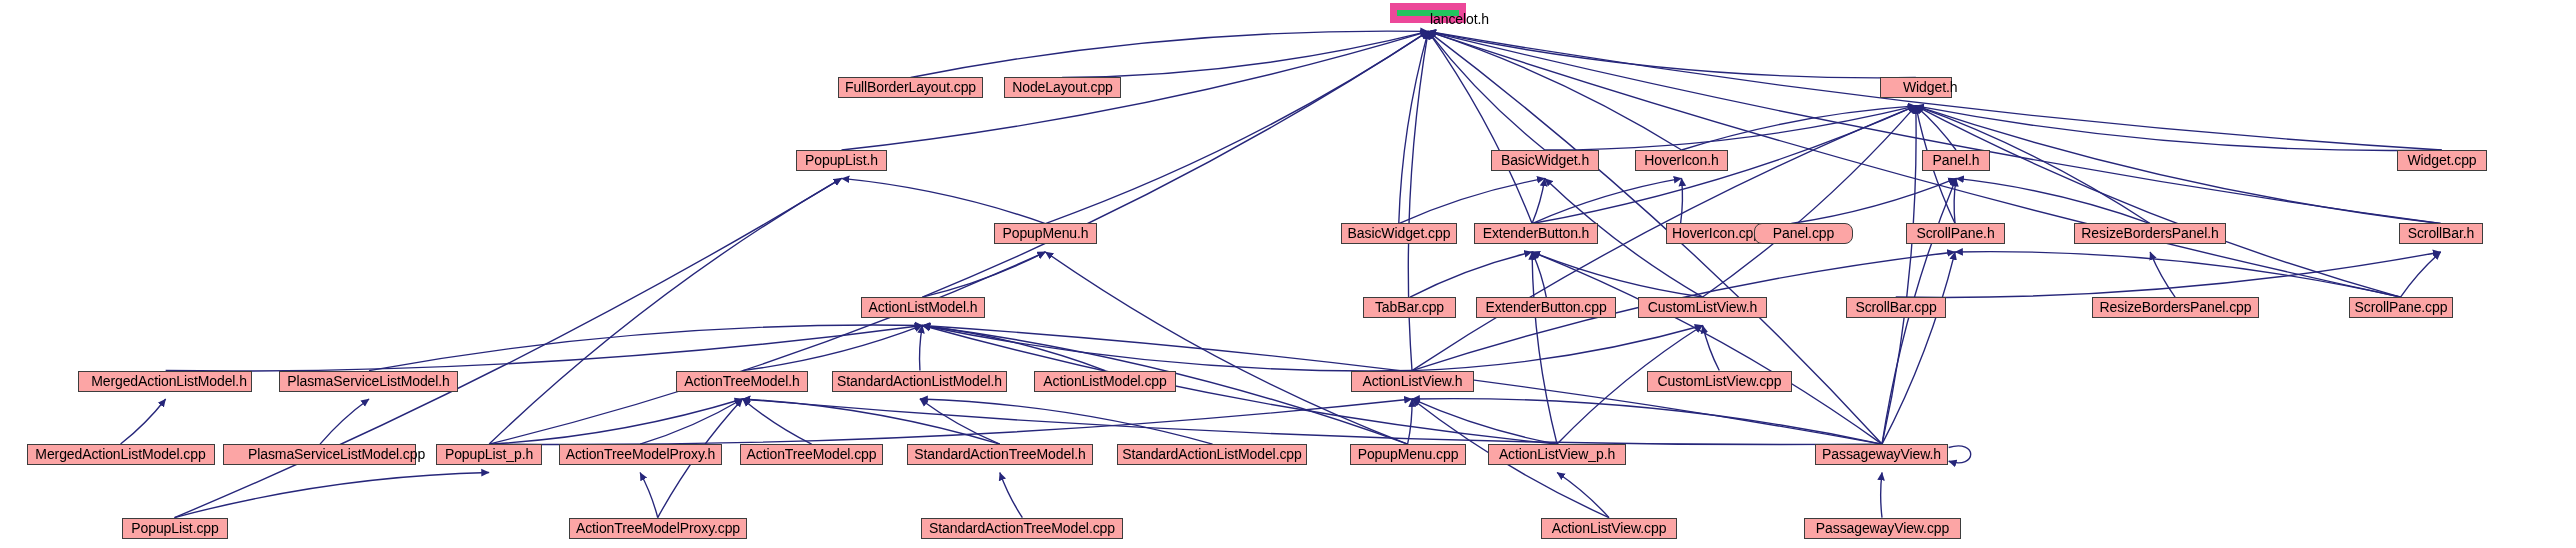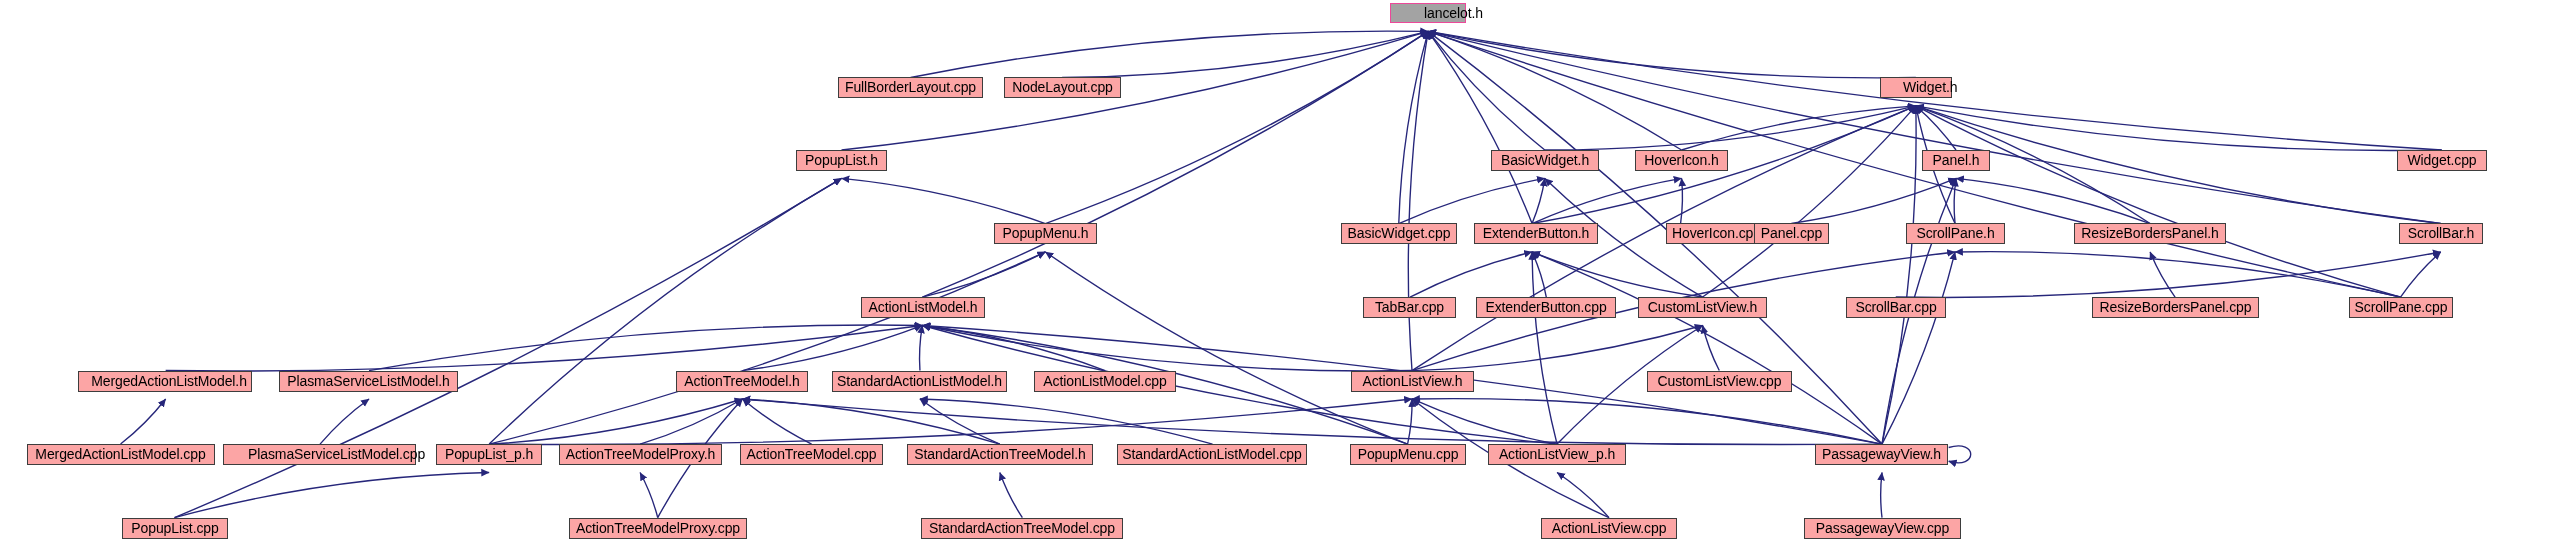--- a/index.html
+++ b/index.html
@@ -19,22 +19,22 @@
     color:#000000;
     font-size:14px;
     line-height:19.6px;
     height:20.6px;
     text-align:center;
     white-space:nowrap;
     z-index:5;
     letter-spacing:-0.1px;
   }
   .node.root{
-    background:#a3a3a3;
-    border:1px solid #ec4899;
+    background:#22c55e;
+    border:7px solid #ec4899;
     padding-left:33px;
   }
 </style>
 </head>
 <body>
 
 <div id="canvas">
   <svg id="edges" viewBox="0 0 2628 560" xmlns="http://www.w3.org/2000/svg">
     <defs>
       <marker id="arrow" markerWidth="9" markerHeight="9" refX="8" refY="4.5" orient="auto" markerUnits="userSpaceOnUse">
@@ -137,21 +137,21 @@
       <div class="node" style="left: 1880px; top: 77px; width: 72px; padding-left: 22px;">Widget.h</div>
       <div class="node" style="left: 796px; top: 150px; width: 91px;">PopupList.h</div>
       <div class="node" style="left: 1491px; top: 150px; width: 108px;">BasicWidget.h</div>
       <div class="node" style="left: 1635px; top: 150px; width: 93px;">HoverIcon.h</div>
       <div class="node" style="left: 1922px; top: 150px; width: 68px;">Panel.h</div>
       <div class="node" style="left: 2397px; top: 150px; width: 90px;">Widget.cpp</div>
       <div class="node" style="left: 994px; top: 223px; width: 103px;">PopupMenu.h</div>
       <div class="node" style="left: 1341px; top: 223px; width: 116px;">BasicWidget.cpp</div>
       <div class="node" style="left: 1474px; top: 223px; width: 124px;">ExtenderButton.h</div>
       <div class="node" style="left: 1630px; top: 223px; width: 101px; margin-left: 36px;">HoverIcon.cpp</div>
-      <div class="node" style="left: 1754px; top: 223px; width: 75px;">Panel.cpp</div>
+      <div class="node" style="left: 1754px; top: 223px; width: 99px; border-radius: 8px;">Panel.cpp</div>
       <div class="node" style="left: 1906px; top: 223px; width: 99px;">ScrollPane.h</div>
       <div class="node" style="left: 2074px; top: 223px; width: 152px;">ResizeBordersPanel.h</div>
       <div class="node" style="left: 2399px; top: 223px; width: 84px;">ScrollBar.h</div>
       <div class="node" style="left: 861px; top: 297px; width: 124px;">ActionListModel.h</div>
       <div class="node" style="left: 1363px; top: 297px; width: 93px;">TabBar.cpp</div>
       <div class="node" style="left: 1476px; top: 297px; width: 140px;">ExtenderButton.cpp</div>
       <div class="node" style="left: 1638px; top: 297px; width: 129px;">CustomListView.h</div>
       <div class="node" style="left: 1846px; top: 297px; width: 100px;">ScrollBar.cpp</div>
       <div class="node" style="left: 2092px; top: 297px; width: 167px;">ResizeBordersPanel.cpp</div>
       <div class="node" style="left: 2349px; top: 297px; width: 104px;">ScrollPane.cpp</div>

